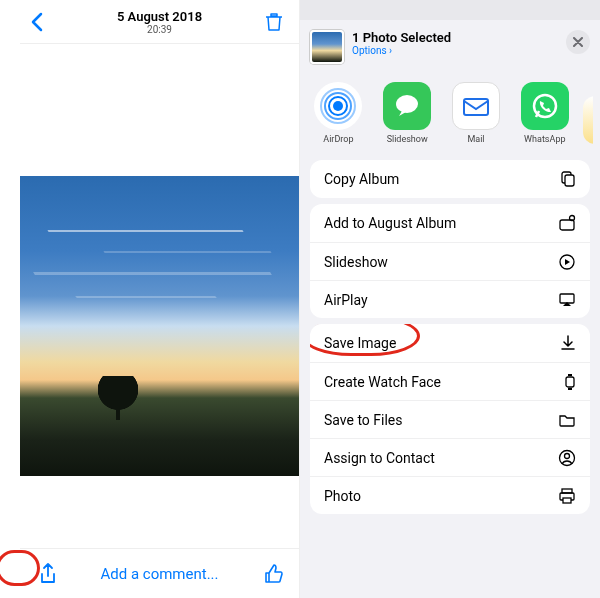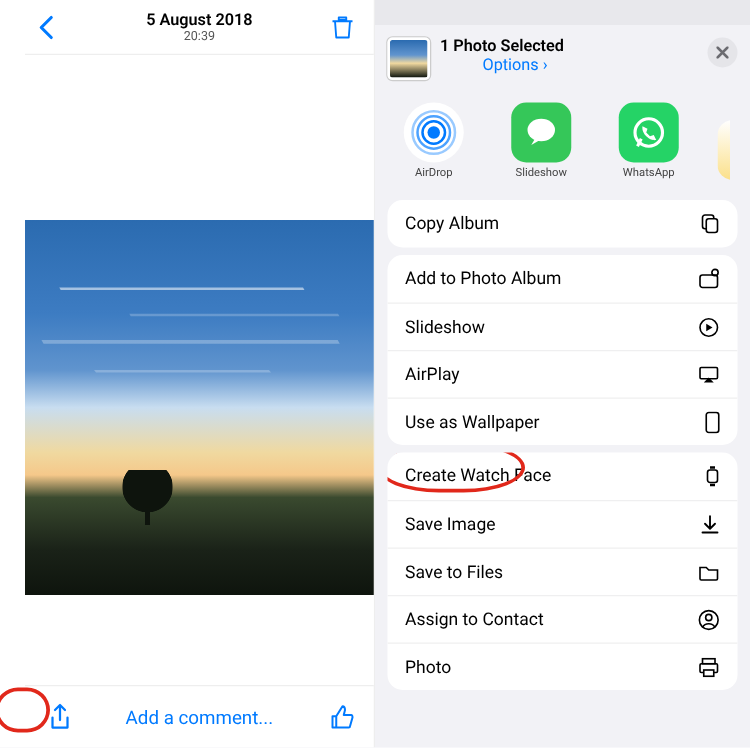--- a/index.html
+++ b/index.html
@@ -50,21 +50,21 @@
   .r-dim { height: 20px; background: rgba(0,0,0,0.04); }
   .r-header {
     margin: 6px 8px 8px 8px; background: transparent;
     display: flex; gap: 8px; padding: 4px 2px;
     position: relative;
   }
   .thumb { width: 34px; height: 34px; border-radius: 4px; border: 2px solid #fff; box-shadow: 0 0 0 1px #ccc;
     background: linear-gradient(to bottom,#2b6bb0,#6094ce 40%,#f0d9a0 62%,#0e140d 100%); }
   .r-header .texts { flex:1; }
   .r-header .texts .t1 { font-size: 13px; font-weight: 600; color: #000; }
-  .r-header .texts .t2 { font-size: 13px; color: #007aff; margin-left: 34px; }
+  .r-header .texts .t2 { font-size: 10px; color: #007aff; }
   .close-btn { width: 24px; height: 24px; border-radius: 50%; background: #e5e5e9; color: #6b6b70; display:flex; align-items:center; justify-content:center; font-size: 14px; }
 
   .apps-row { display: flex; justify-content: space-around; align-items: flex-end; padding: 6px 4px 10px 4px; }
   .app-cell { width: 62px; display:flex; flex-direction:column; align-items:center; gap:4px; }
   .app-icon { width: 48px; height: 48px; border-radius: 12px; display:flex; align-items:center; justify-content:center; color:#fff; }
   .app-label { font-size: 9px; color: #444; text-align:center; }
   .airdrop { background: #fff; border-radius: 50%; }
   .imessage { background: #35c759; }
   .mail { background: #fff; border:1px solid #ddd; }
   .whatsapp { background: #25d366; }
@@ -156,20 +156,29 @@
     <div class="app-cell">
       <div class="app-icon imessage">
         <svg width="30" height="30" viewBox="0 0 30 30">
             <ellipse cx="15" cy="13" rx="11" ry="9" fill="#fff"></ellipse>
             <path d="M10 20l-3 5 7-4" fill="#fff"></path>
           </svg>
       </div>
       <div class="app-label">Slideshow</div>
     </div>
     <div class="app-cell">
+      <div class="app-icon mail">
+        <svg width="34" height="34" viewBox="0 0 34 34">
+            <rect x="5" y="10" width="24" height="16" rx="2" fill="none" stroke="#1e6fe8" stroke-width="2"></rect>
+            <path d="M5 12l12 8 12-8" fill="none" stroke="#1e6fe8" stroke-width="2"></path>
+          </svg>
+      </div>
+      <div class="app-label">Mail</div>
+    </div>
+    <div class="app-cell">
       <div class="app-icon whatsapp">
         <svg width="30" height="30" viewBox="0 0 30 30">
             <circle cx="15" cy="15" r="11" fill="none" stroke="#fff" stroke-width="2.5"></circle>
             <path d="M10 10c0 0-1 4 3 8s8 3 8 3l-2-4-3 1-3-3 1-3z" fill="#fff"></path>
             <path d="M6 26l3-6" stroke="#fff" stroke-width="2.5" fill="none"></path>
           </svg>
       </div>
       <div class="app-label">WhatsApp</div>
     </div>
     <div style="width:10px; overflow:hidden;">
@@ -184,21 +193,21 @@
         <svg width="18" height="18" viewBox="0 0 18 18">
             <rect x="4" y="2" width="9" height="11" rx="2" fill="none" stroke="#000" stroke-width="1.3"></rect>
             <rect x="7" y="5" width="9" height="11" rx="2" fill="#fff" stroke="#000" stroke-width="1.3"></rect>
           </svg>
       </span>
     </div>
   </div>
 
   <div class="action-group">
     <div class="action-row">
-      <span>Add to Photo Album</span>
+      <span>Add to August Album</span>
       <span class="row-icon">
           <svg width="18" height="18" viewBox="0 0 18 18">
             <rect x="2" y="6" width="14" height="10" rx="2" fill="none" stroke="#000" stroke-width="1.3"></rect>
             <circle cx="14" cy="4" r="2.5" fill="none" stroke="#000" stroke-width="1.3"></circle>
           </svg>
         </span>
     </div>
     <div class="action-row">
       <span>Slideshow</span>
       <span class="row-icon">
@@ -210,50 +219,42 @@
     </div>
     <div class="action-row">
       <span>AirPlay</span>
       <span class="row-icon">
           <svg width="18" height="18" viewBox="0 0 18 18">
             <rect x="2" y="3" width="14" height="9" rx="1" fill="none" stroke="#000" stroke-width="1.3"></rect>
             <path d="M5 15l4-4 4 4z" fill="#000"></path>
           </svg>
         </span>
     </div>
-    <div class="action-row">
-      <span>Use as Wallpaper</span>
-      <span class="row-icon">
-          <svg width="12" height="18" viewBox="0 0 12 18">
-            <rect x="1" y="1" width="10" height="16" rx="2" fill="none" stroke="#000" stroke-width="1.3"></rect>
-          </svg>
-        </span>
-    </div>
   </div>
 
   <div class="action-group" style="position:relative;">
+    <div class="action-row">
+      <span>Save Image</span>
+      <span class="row-icon">
+          <svg width="16" height="18" viewBox="0 0 16 18">
+            <path d="M8 2v9M4 8l4 4 4-4M2 15h12" fill="none" stroke="#000" stroke-width="1.5" stroke-linecap="round" stroke-linejoin="round"></path>
+          </svg>
+        </span>
+    </div>
     <div class="action-row">
       <span>Create Watch Face</span>
       <span class="row-icon">
           <svg width="12" height="18" viewBox="0 0 12 18">
             <rect x="2" y="4" width="8" height="10" rx="2" fill="none" stroke="#000" stroke-width="1.3"></rect>
             <rect x="4" y="1" width="4" height="2" fill="#000"></rect>
             <rect x="4" y="15" width="4" height="2" fill="#000"></rect>
           </svg>
         </span>
     </div>
     <div class="action-row">
-      <span>Save Image</span>
-      <span class="row-icon">
-          <svg width="16" height="18" viewBox="0 0 16 18">
-            <path d="M8 2v9M4 8l4 4 4-4M2 15h12" fill="none" stroke="#000" stroke-width="1.5" stroke-linecap="round" stroke-linejoin="round"></path>
-          </svg>
-        </span>
-    </div>
-    <div class="action-row">
       <span>Save to Files</span>
       <span class="row-icon">
           <svg width="18" height="16" viewBox="0 0 18 16">
             <path d="M2 4h5l2 2h7v7a1 1 0 01-1 1H3a1 1 0 01-1-1V4z" fill="none" stroke="#000" stroke-width="1.3"></path>
           </svg>
         </span>
     </div>
     <div class="action-row">
       <span>Assign to Contact</span>
       <span class="row-icon">

